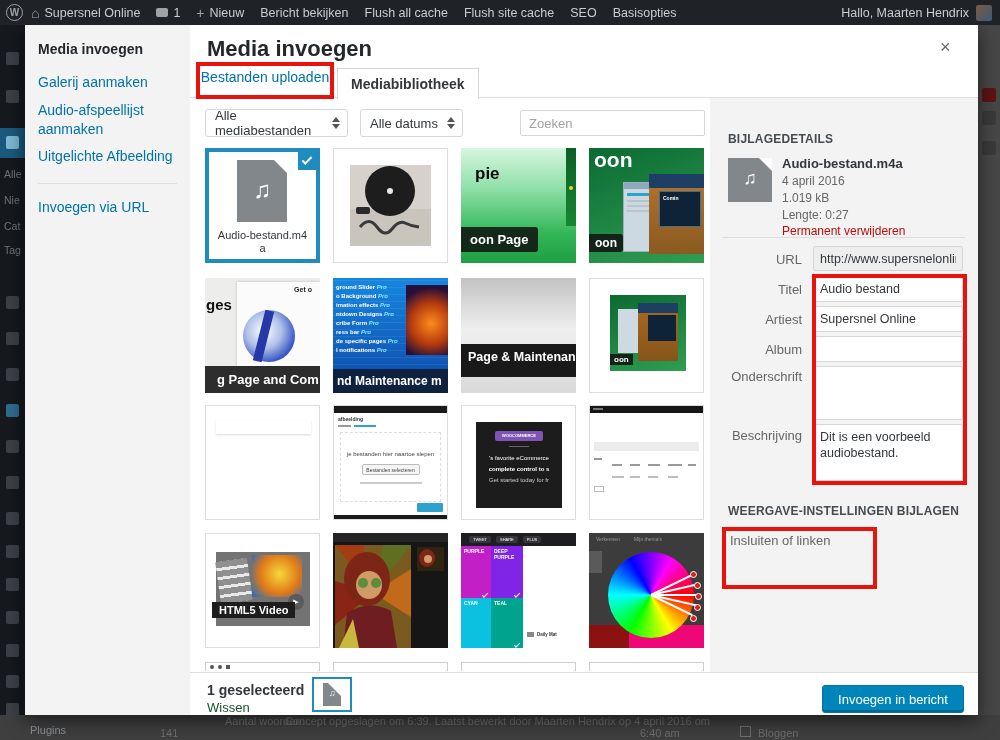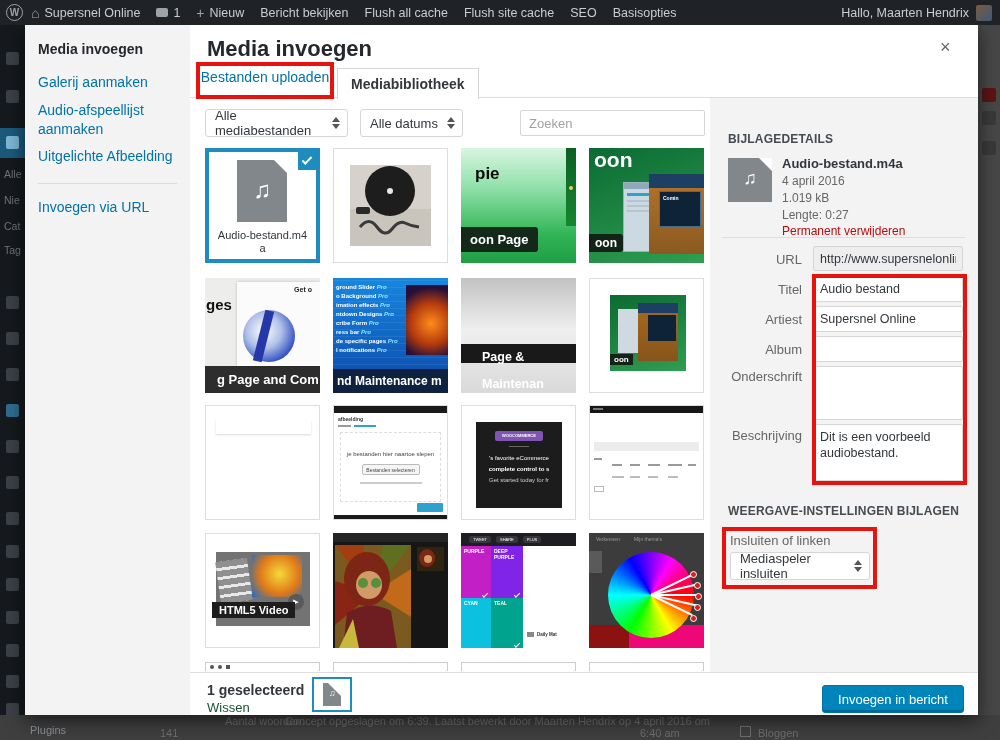--- a/index.html
+++ b/index.html
@@ -265,21 +265,21 @@
         <div class="pro-line"><span>cribe Form</span> <i>Pro</i></div>
         <div class="pro-line"><span>ress bar</span> <i>Pro</i></div>
         <div class="pro-line"><span>de specific pages</span> <i>Pro</i></div>
         <div class="pro-line"><span>l notifications</span> <i>Pro</i></div>
       </div>
       <div style="position:absolute;right:0;top:7px;width:42px;height:70px;background:radial-gradient(circle at 60% 55%,#ff8c1a,#b43a0e 45%,#26103a 78%)"></div>
       <div class="cap" style="top:91px;height:24px;line-height:24px;font-size:12px;padding-left:4px;background:#0e2240">nd Maintenance m</div>
     </div>
 
     <div class="thumb" style="left:436px;top:253px;background:linear-gradient(180deg,#c2c2c2,#efefef 45%,#d9d9d9)">
-      <div class="cap" style="top:66px;height:19px;line-height:27px;font-size:12.5px;padding-left:21px;background:#191919">Page &amp; Maintenan</div>
+      <div class="cap" style="top:66px;height:33px;line-height:27px;font-size:12.5px;padding-left:7px;background:#191919">Page &amp; Maintenan</div>
     </div>
 
     <div class="thumb bordered" style="left:564px;top:253px">
       <div style="position:absolute;left:20px;top:16px;width:76px;height:76px;background:linear-gradient(160deg,#0c6a31,#2f9e52)">
         <div style="position:absolute;left:8px;top:14px;width:24px;height:44px;background:#cfd9e2"></div>
         <div style="position:absolute;left:28px;top:8px;width:40px;height:58px;background:linear-gradient(#a9691f,#86551b)">
             <div style="height:10px;background:#1d3f63"></div>
             <div style="position:absolute;right:2px;top:12px;width:28px;height:26px;background:#0e2238"></div>
           </div>
         <span style="position:absolute;left:0;bottom:6px;background:rgba(16,16,16,.85);color:#fff;font-weight:bold;font-size:8px;padding:1px 4px">oon</span>
@@ -438,27 +438,20 @@
     <input class="f-input" style="top: 281px; height: 26px;" value="Supersnel Online">
     <div class="f-label" style="top:317px">Album</div>
     <input class="f-input" style="top: 311px; height: 26px;" value="">
     <div class="f-label" style="top:344px">Onderschrift</div>
     <textarea class="f-input f-area" style="top: 341px; height: 54px;"></textarea>
     <div class="f-label" style="top:403px">Beschrijving</div>
     <textarea class="f-input f-area" style="top: 399px; height: 57px;">Dit is een voorbeeld audiobestand.</textarea>
 
     <div class="d-head" style="left:703px;top:479px">WEERGAVE-INSTELLINGEN BIJLAGEN</div>
     <div style="position:absolute;left:705px;top:508px;font-size:13px;color:#666">Insluiten of linken</div>
-    <div class="sel" style="left:705px;top:527px;width:140px">
-      <span>Mediaspeler insluiten</span>
-      <span class="arr">
-          <i class="up"></i>
-          <i class="dn"></i>
-        </span>
-    </div>
 
     <div class="m-footer">
       <div class="sel-count">1 geselecteerd</div>
       <div class="clear-link">Wissen</div>
       <div class="mini-thumb">
         <div class="doc" style="width:18px;height:23px">
             <span class="note" style="font-size:9px;top:22%">♫</span>
           </div>
       </div>
       <button class="insert-btn">Invoegen in bericht</button>

